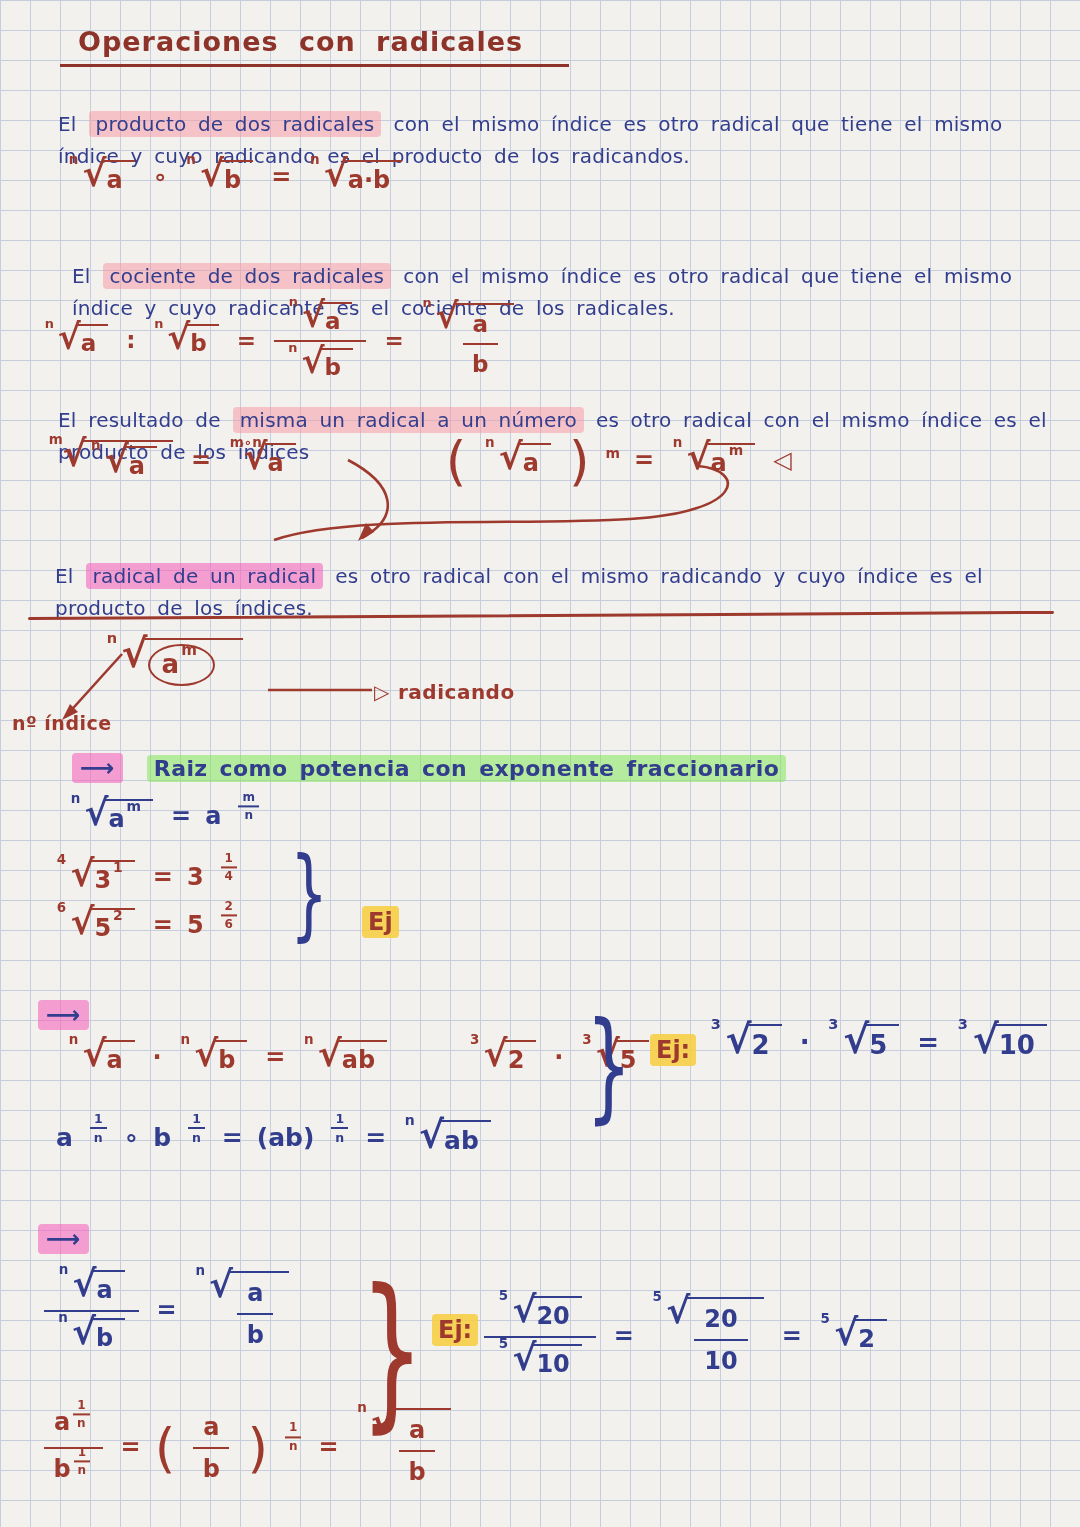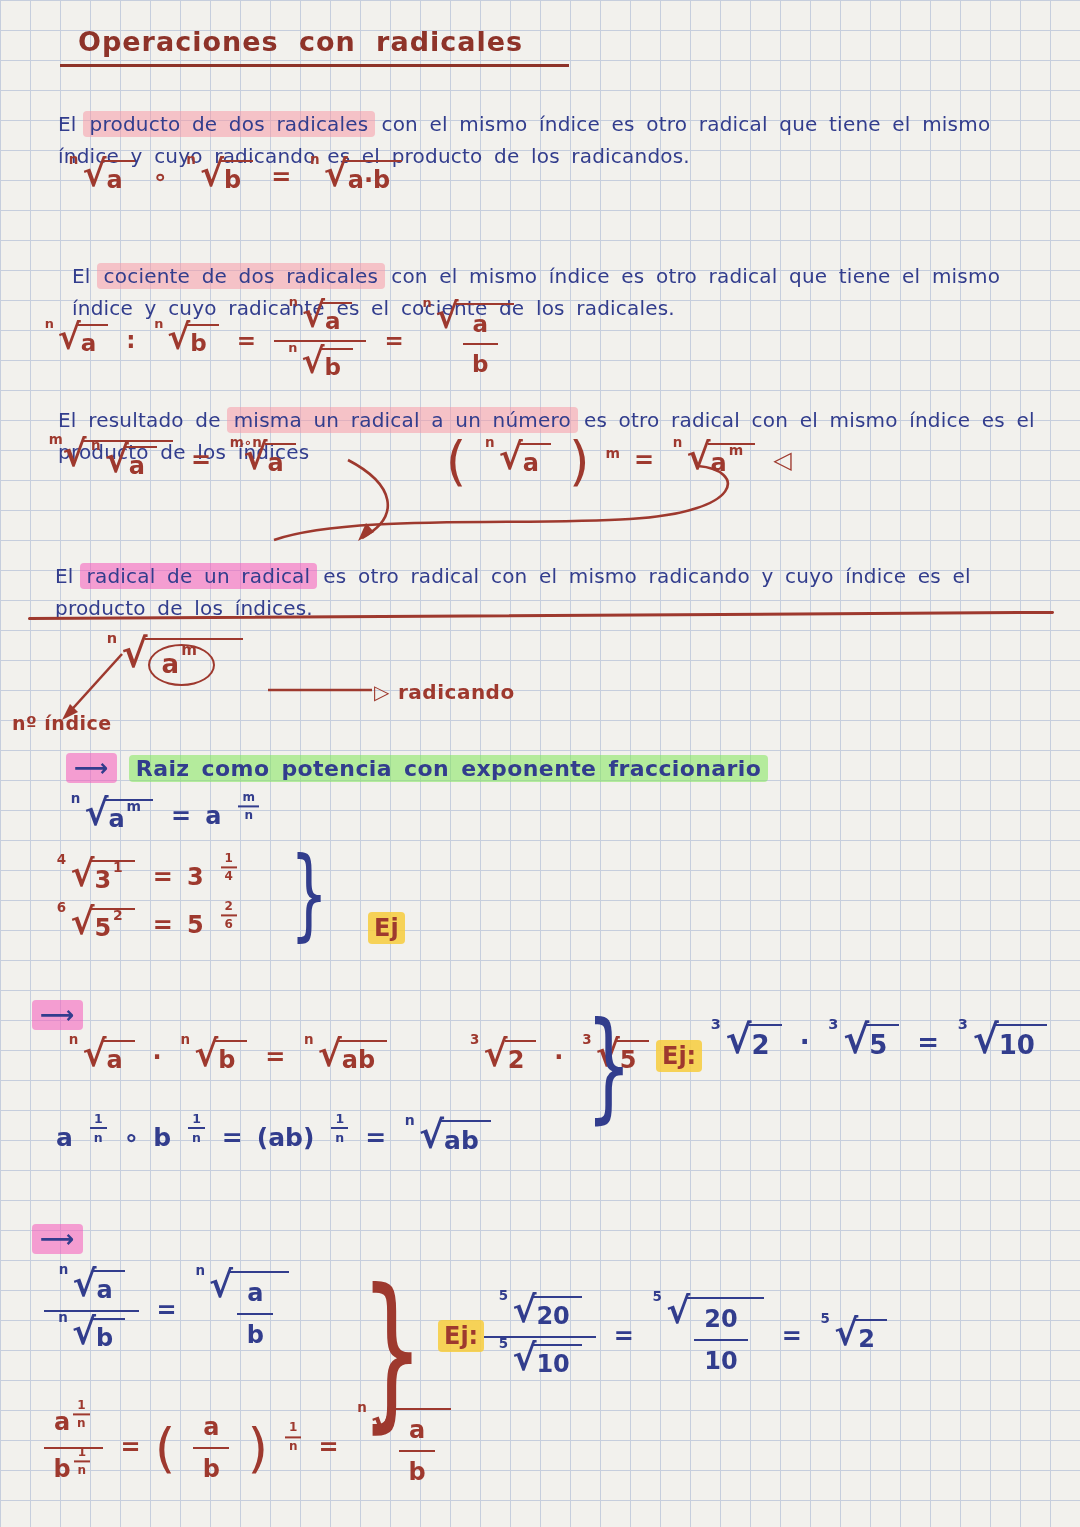--- a/index.html
+++ b/index.html
@@ -15,25 +15,25 @@
     background-color:var(--paper);
     background-image:
       linear-gradient(var(--grid) 1px, transparent 1px),
       linear-gradient(90deg, var(--grid) 1px, transparent 1px);
     background-size:30px 30px;
   }
   .abs{position:absolute}
   .red{color:var(--ink-red)}
   .blue{color:var(--ink-blue)}
   .para{font-size:20px;line-height:1.62;word-spacing:5px;letter-spacing:.2px}
-  .hl-pink,.hl-magenta,.hl-green,.hl-yellow{padding:1px 7px;border-radius:4px;margin:0 6px}
+  .hl-pink,.hl-magenta,.hl-green,.hl-yellow{padding:1px 7px;border-radius:4px;margin:0 12px}
   .hl-pink{background:var(--hl-pink)}
   .hl-magenta{background:var(--hl-magenta)}
   .hl-green{background:var(--hl-green)}
-  .hl-yellow{background:var(--hl-yellow);margin:10px;padding:2px 6px}
+  .hl-yellow{background:var(--hl-yellow);margin:4px;padding:2px 6px}
   .title{font-size:27px;font-weight:700;color:var(--title-red);
          border-bottom:3px solid var(--title-red);padding:0 46px 7px 18px;display:inline-block;letter-spacing:1px;word-spacing:10px}
   .heading{display:flex;align-items:center;font-size:22px;font-weight:700;letter-spacing:.4px;word-spacing:4px}
   .heading .arrowbox{font-size:24px;line-height:1;padding:3px 8px}
   
   .frow{display:flex;align-items:center;gap:14px;font-size:24px;font-weight:700}
   .rad{display:inline-flex;align-items:flex-start;position:relative;padding-left:.6em;margin:0 4px}
   .rad .idx{position:absolute;left:.05em;top:-.5em;font-size:.56em;line-height:1}
   .rad .sgn{font-size:1.5em;line-height:.8;display:inline-block}
   .rad .bar{border-top:2.5px solid currentColor;padding:4px 12px 0 3px;margin-left:-3px;text-align:center;min-width:1.1em}

